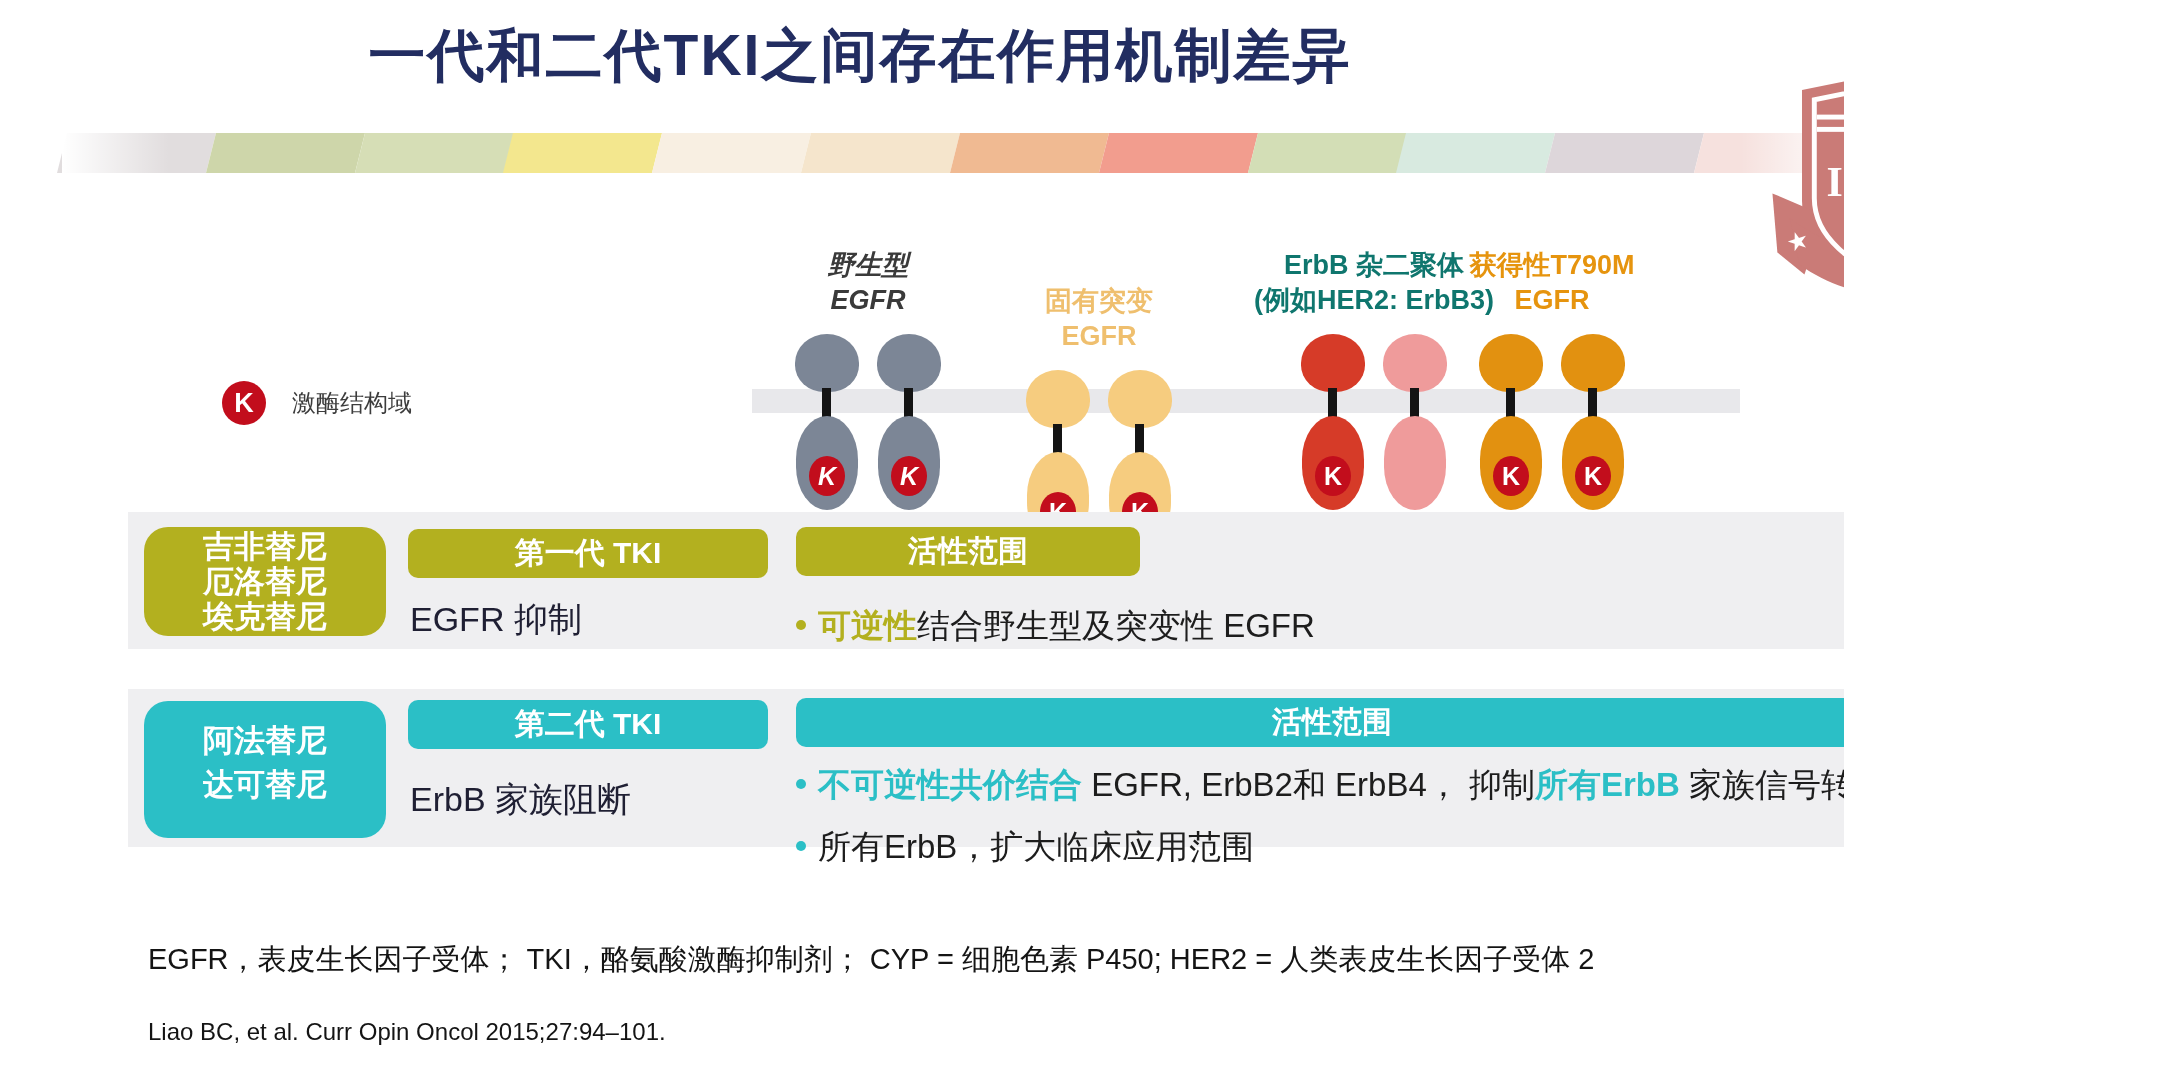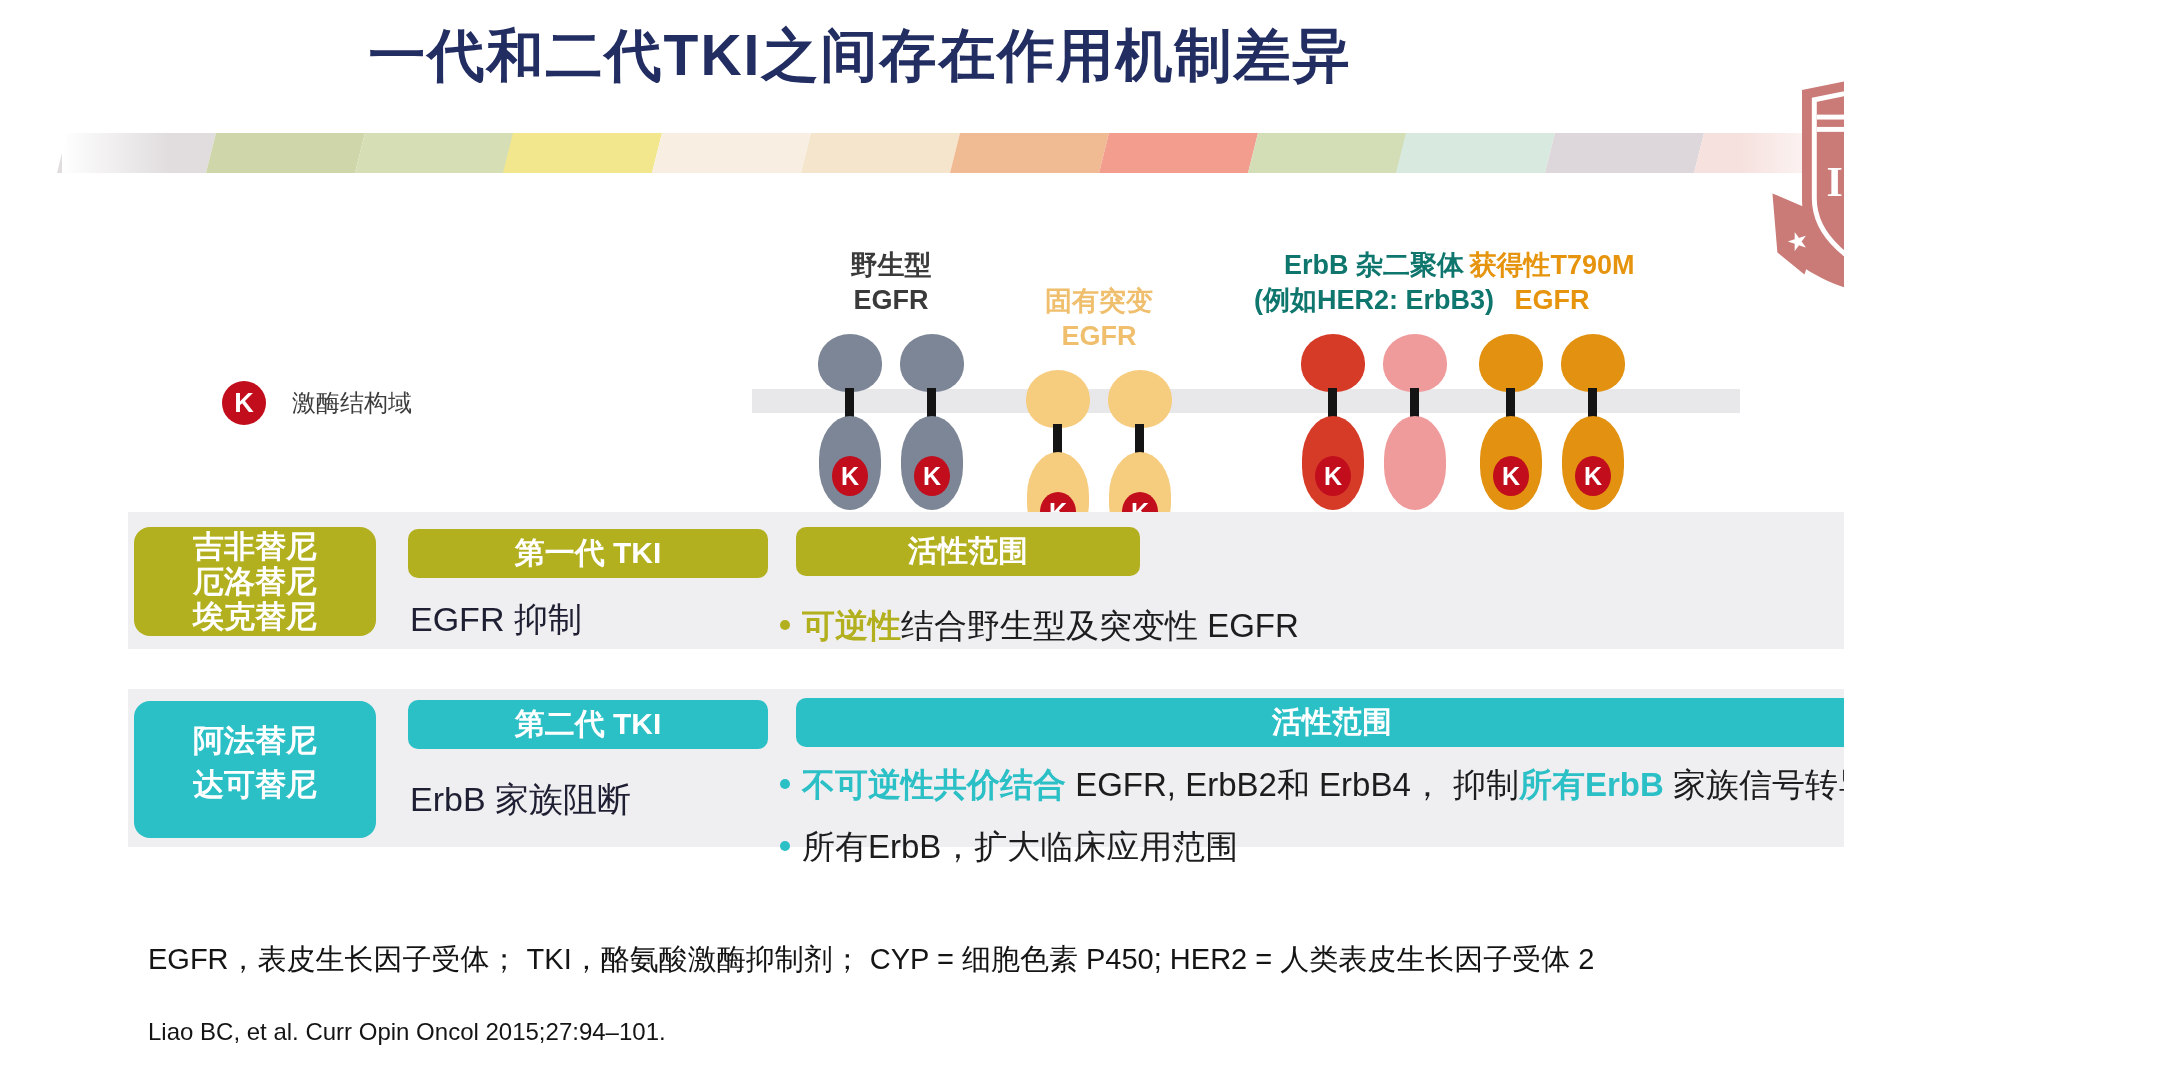--- a/index.html
+++ b/index.html
@@ -32,34 +32,34 @@
   .rstem{position:absolute;left:28px;top:54px;width:9px;height:36px;background:#141414;}
   .rbot{position:absolute;left:2px;top:82px;width:62px;height:94px;border-radius:50%/46%;}
   .kbadge{position:absolute;left:13px;top:40px;width:36px;height:40px;border-radius:50%;
           background:#c20d1c;color:#fff;font-weight:800;font-size:25px;
           display:flex;align-items:center;justify-content:center;}
 
   
   .genrow{position:absolute;left:128px;width:1744px;background:#efeff1;}
   #row0{top:512px;height:137px;}
   #row1{top:689px;height:158px;}
-  .drug-box{position:absolute;left:6px;border-radius:16px;background:var(--theme);
+  .drug-box{position:absolute;left:16px;border-radius:24px;background:var(--theme);
             color:#fff;font-weight:800;text-align:center;font-size:31px;}
   #row0 .drug-box{top:15px;width:242px;height:107px;line-height:35px;padding-top:2px;}
   #row1 .drug-box{top:12px;width:242px;height:119px;line-height:44px;padding-top:18px;}
   .pill{position:absolute;border-radius:10px;background:var(--theme);color:#fff;font-weight:800;
         font-size:30px;display:flex;align-items:center;justify-content:center;}
   .gen-pill{left:280px;width:360px;height:49px;}
   #row0 .gen-pill{top:17px;} #row1 .gen-pill{top:11px;}
   .scope-pill{left:668px;}
   #row0 .scope-pill{top:15px;width:344px;height:49px;}
   #row1 .scope-pill{top:9px;width:1072px;height:49px;}
   .mechanism{position:absolute;left:282px;font-size:34px;color:#1f1f33;}
   #row0 .mechanism{top:85px;} #row1 .mechanism{top:88px;}
-  .bullet-list{position:absolute;left:652px;display:flex;flex-direction:column;gap:17px;}
+  .bullet-list{position:absolute;left:668px;display:flex;flex-direction:column;gap:17px;}
   #row0 .bullet-list{top:92px;} #row1 .bullet-list{top:74px;}
   .bullet{font-size:33px;color:#1d1d1d;white-space:nowrap;}
   .bullet .dot{display:inline-block;width:10px;height:10px;border-radius:50%;
                background:var(--theme);margin-right:12px;vertical-align:7px;}
   .bullet .hl{color:var(--theme);font-weight:800;}
 
   
   .footnote{position:absolute;left:148px;top:940px;font-size:29px;color:#141414;}
   .citation{position:absolute;left:148px;top:1018px;font-size:24px;color:#141414;
             font-family:"Liberation Sans","DejaVu Sans",sans-serif;}
@@ -100,21 +100,21 @@
     </div>
   <div class="strip-fade"></div>
 
   <div class="legend">
     <div class="kcircle">K</div>
     <div class="legend-label">激酶结构域</div>
   </div>
 
   <div class="membrane"></div>
   <div>
-      <div class="rcol" style="left: 721px;">
+      <div class="rcol" style="left: 698px; font-style: italic;">
         <div class="rlabel" style="color: rgb(58, 58, 58);">
           <div>野生型</div>
           <div>EGFR</div>
         </div>
         <div class="rpair">
           <div class="runit">
             <div class="rtop" style="background: rgb(124, 134, 150);"></div>
             <div class="rstem"></div>
             <div class="rbot" style="background: rgb(124, 134, 150);">
               <div class="kbadge">K</div>

